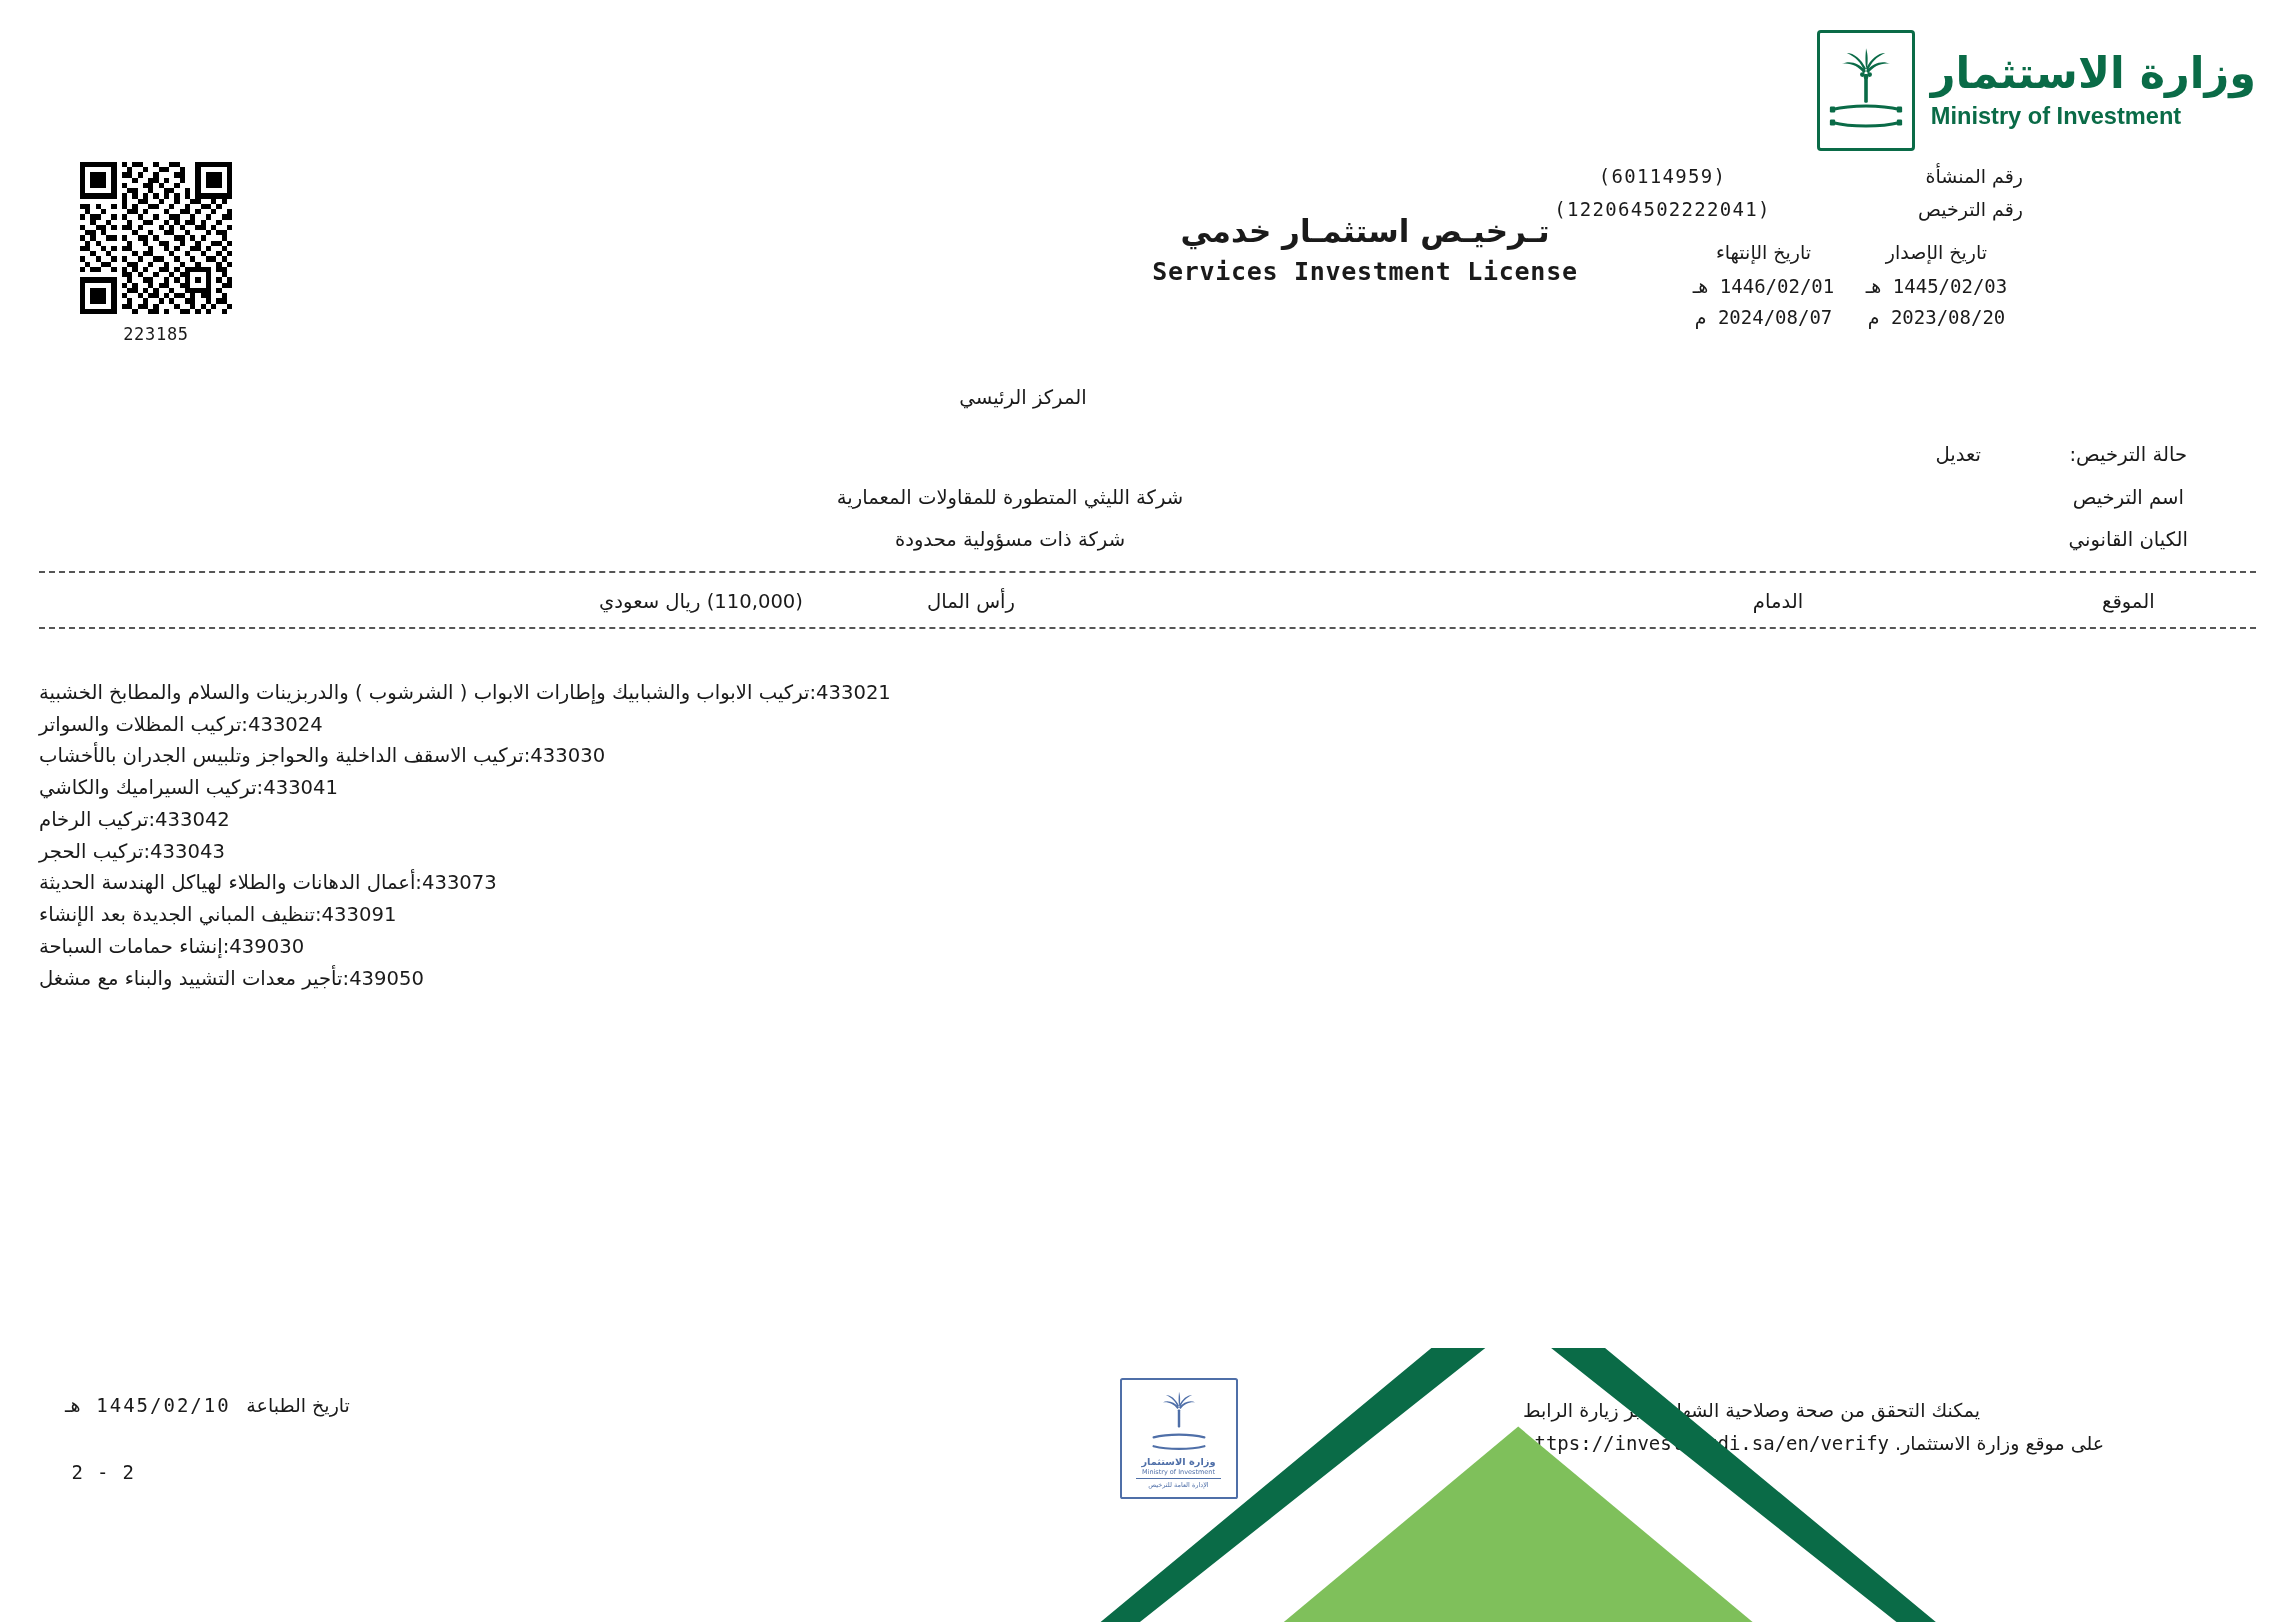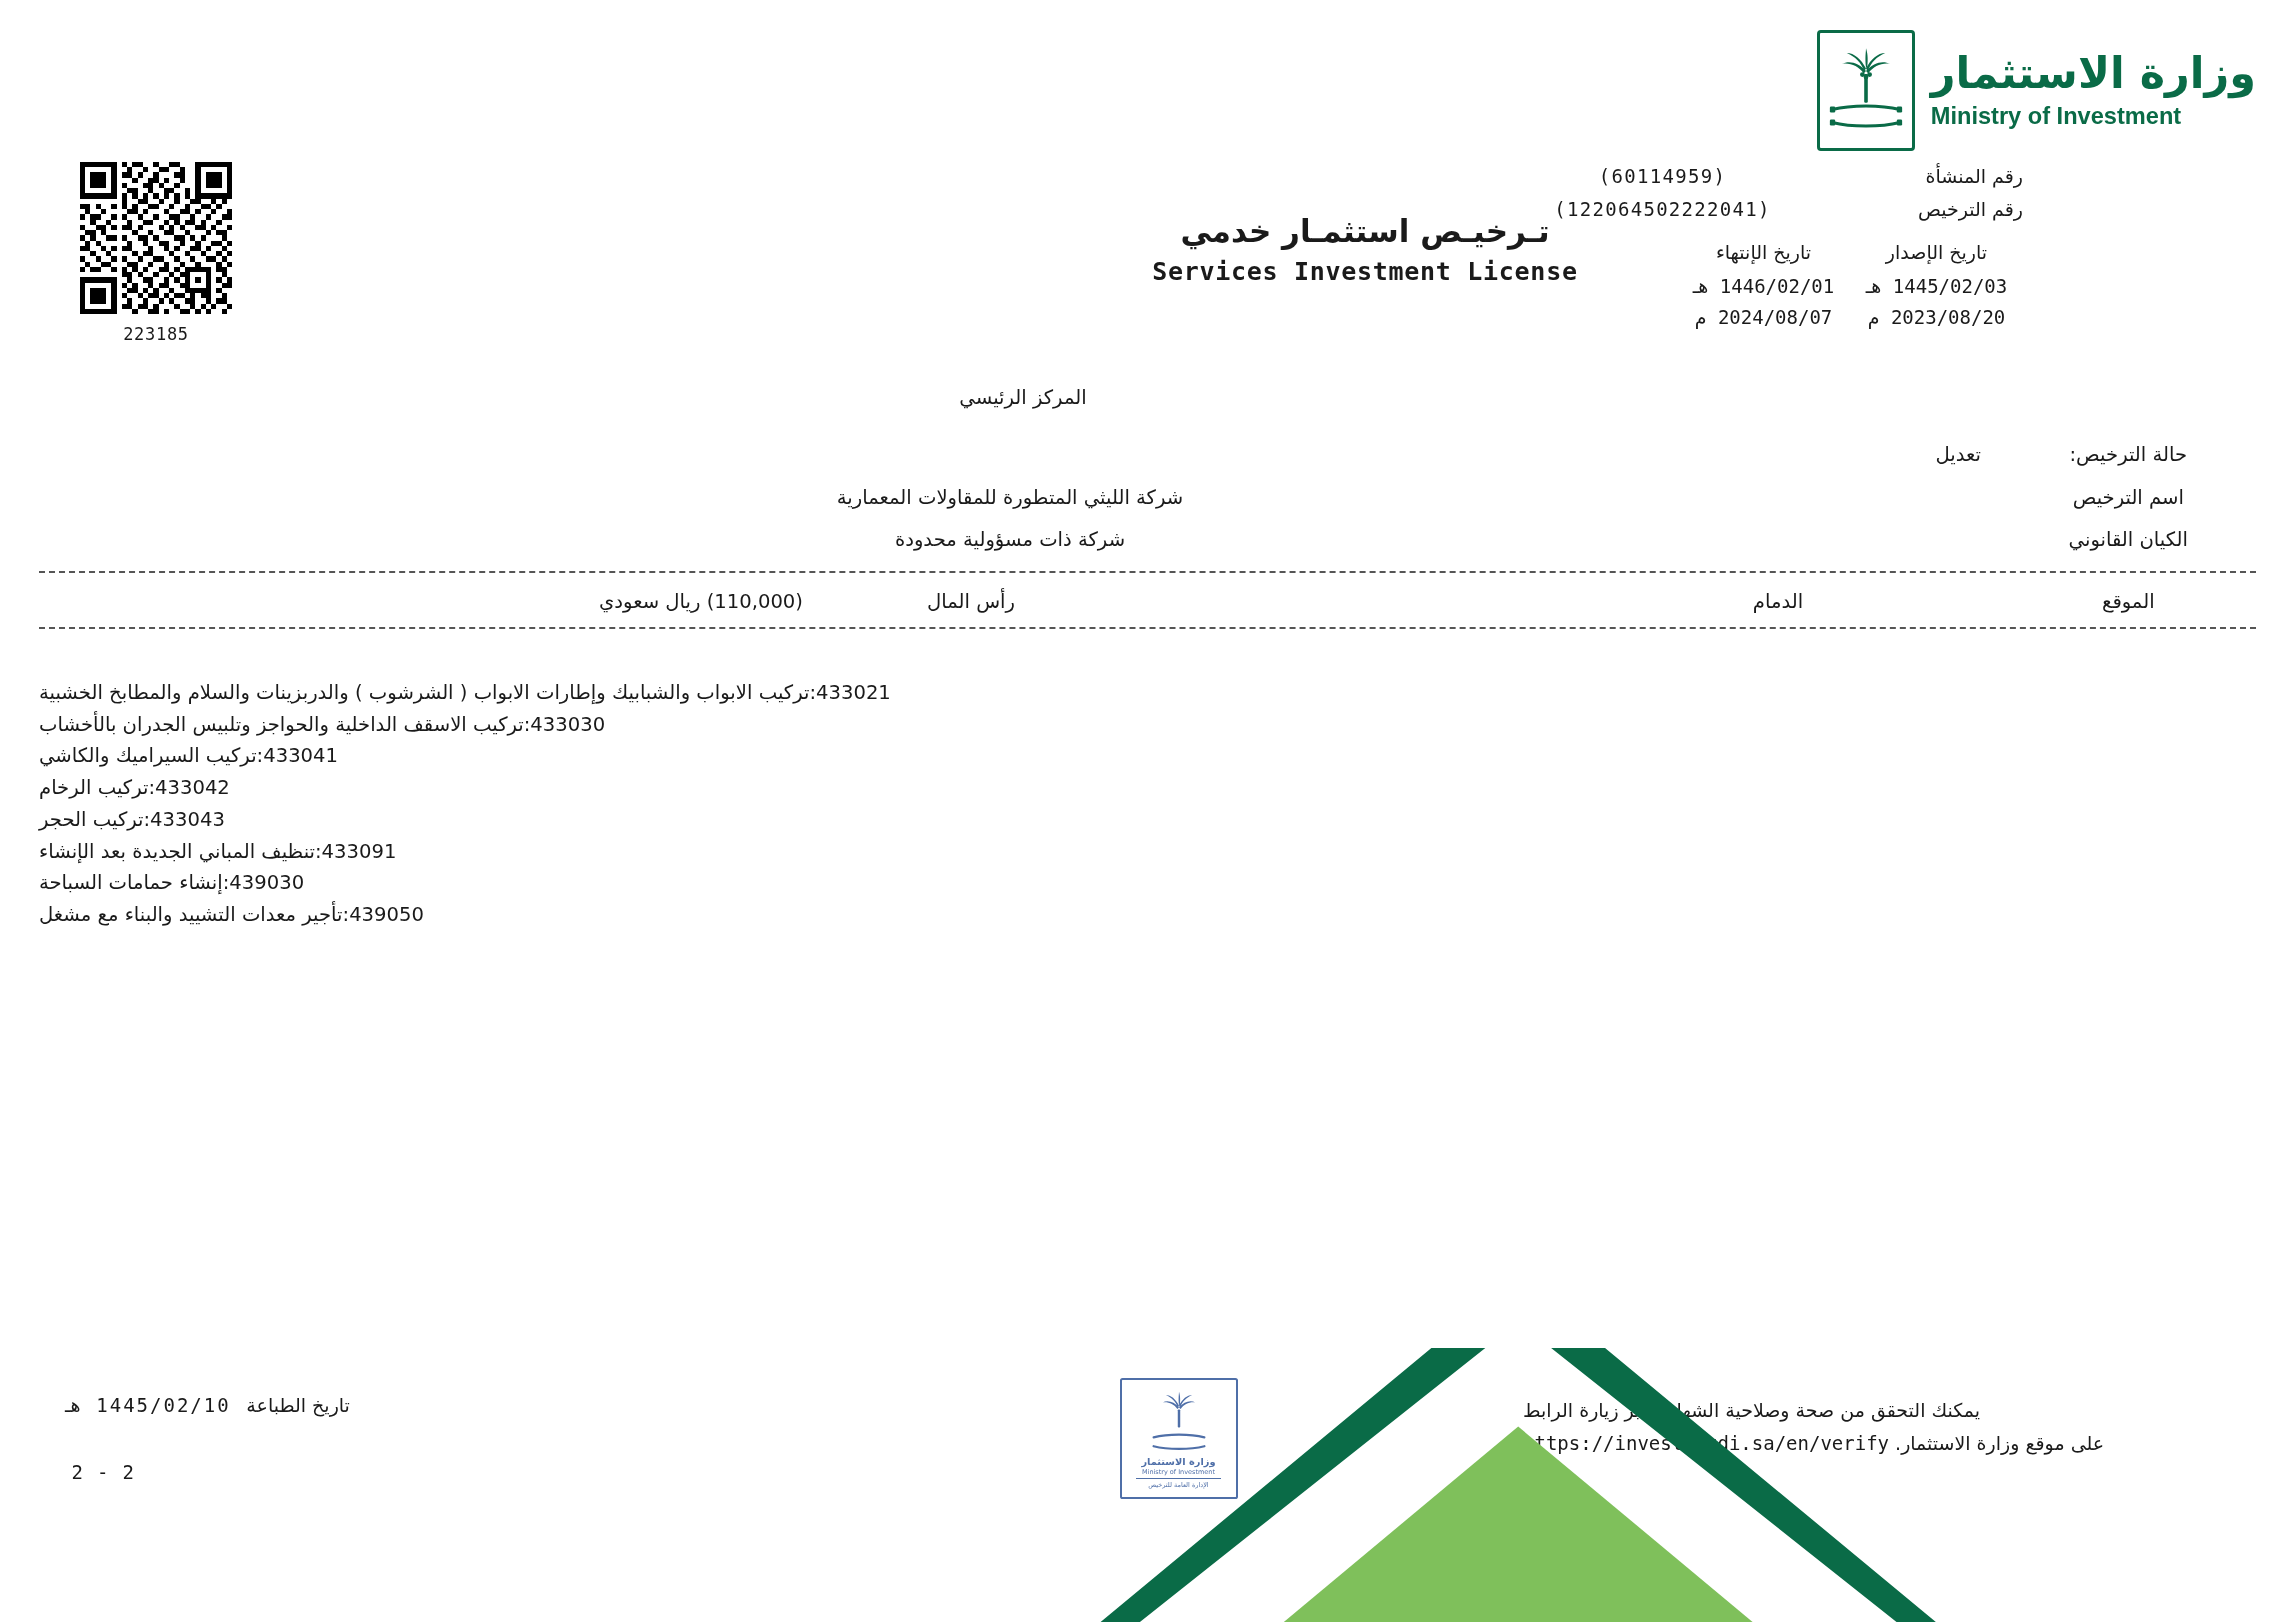--- a/index.html
+++ b/index.html
@@ -656,24 +656,26 @@
       <span class="cap-label">رأس المال</span>
       <span class="cap-value">(110,000) ريال سعودي</span>
     </div>
   </div>
 
   <div class="dashed"></div>
 </div>
 
 <div class="activities">
   <div class="act-line">433021:تركيب الابواب والشبابيك وإطارات الابواب ( الشرشوب ) والدربزينات والسلام والمطابخ الخشبية</div>
+  <div class="act-line">433024:تركيب المظلات والسواتر</div>
   <div class="act-line">433030:تركيب الاسقف الداخلية والحواجز وتلبيس الجدران بالأخشاب</div>
   <div class="act-line">433041:تركيب السيراميك والكاشي</div>
   <div class="act-line">433042:تركيب الرخام</div>
   <div class="act-line">433043:تركيب الحجر</div>
+  <div class="act-line">433073:أعمال الدهانات والطلاء لهياكل الهندسة الحديثة</div>
   <div class="act-line">433091:تنظيف المباني الجديدة بعد الإنشاء</div>
   <div class="act-line">439030:إنشاء حمامات السباحة</div>
   <div class="act-line">439050:تأجير معدات التشييد والبناء مع مشغل</div>
 </div>
 
 <div class="footer-note">
   <div>يمكنك التحقق من صحة وصلاحية الشهادة عبر زيارة الرابط</div>
   <div>
     <span>على موقع وزارة الاستثمار.</span>
     <span class="url">https://investsaudi.sa/en/verify</span>

